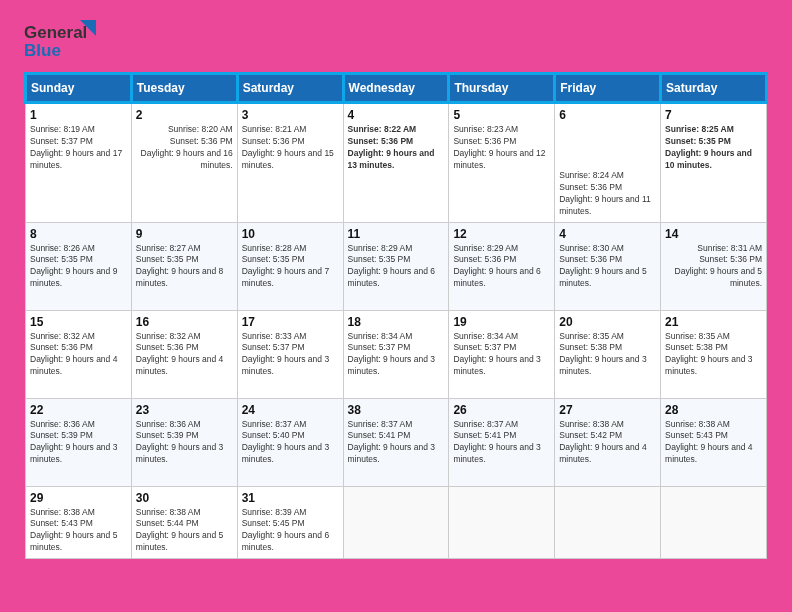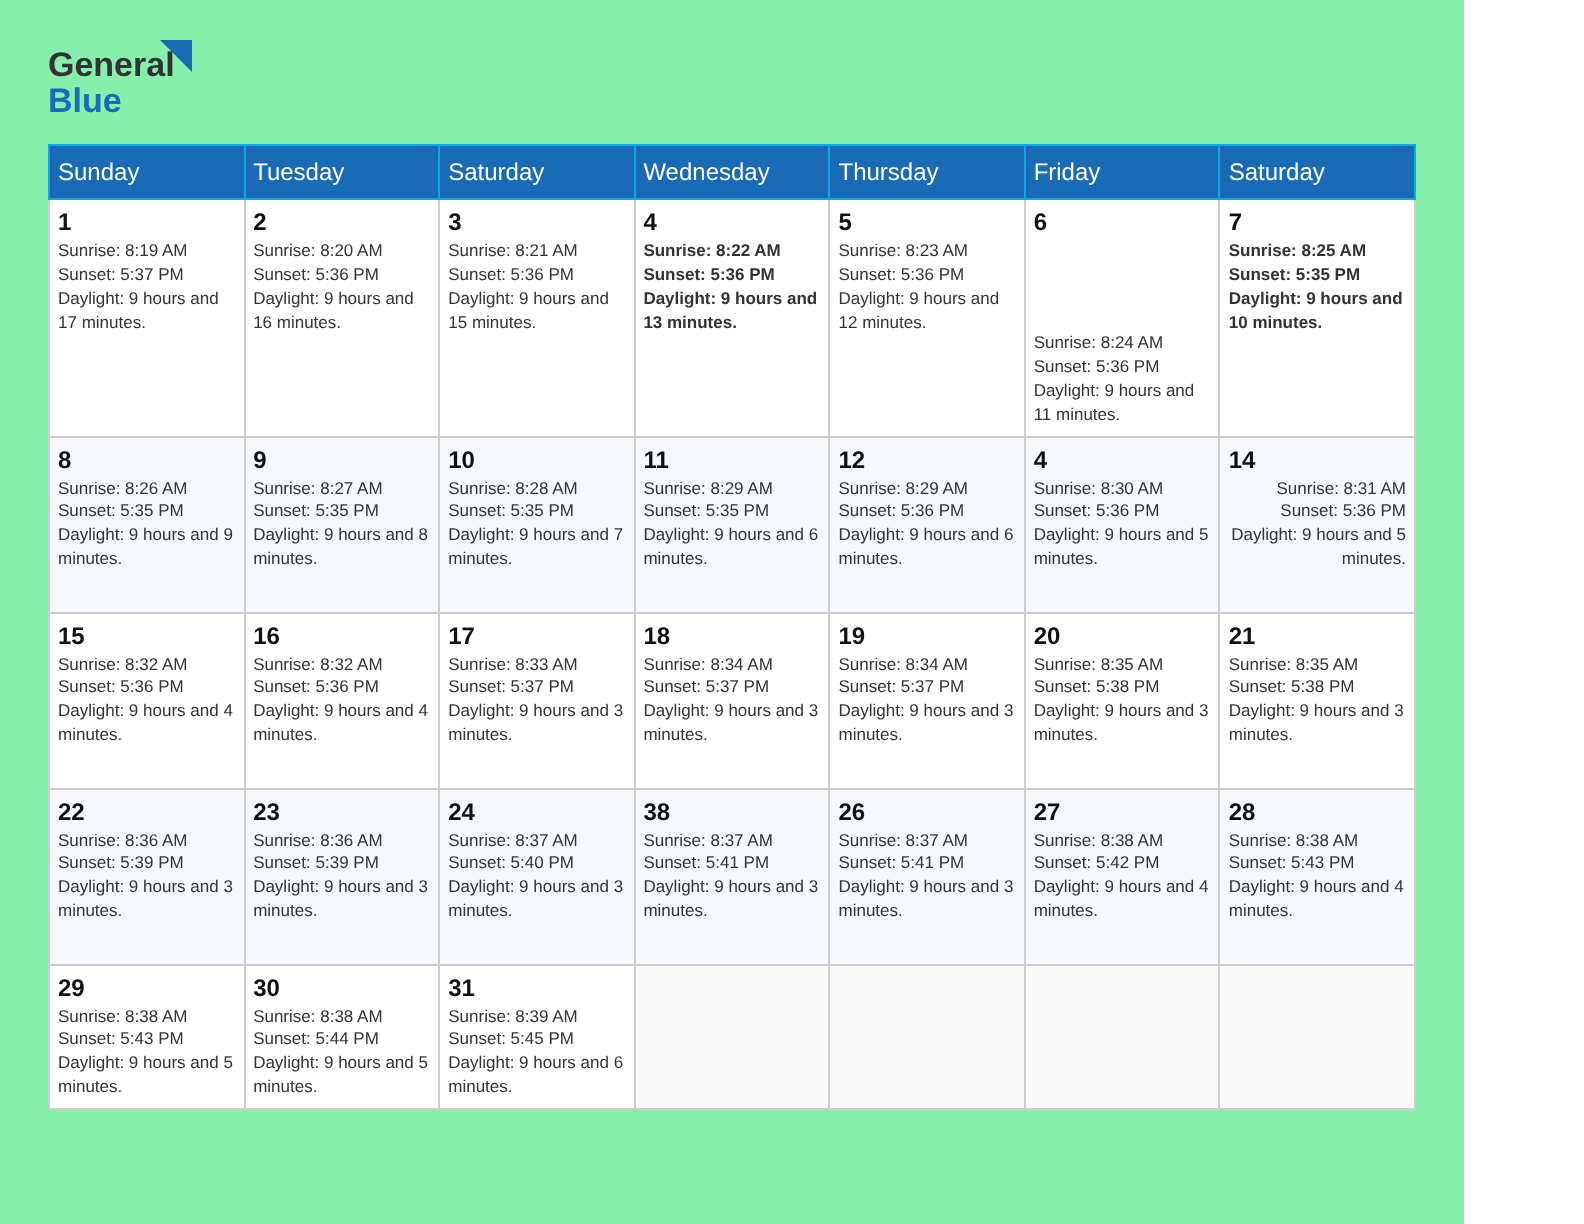--- a/index.html
+++ b/index.html
@@ -4,24 +4,24 @@
   <style>
     * { margin: 0; padding: 0; box-sizing: border-box; }
     body {
       font-family: Arial, sans-serif;
       background: #fff;
       width: 792px;
       height: 612px;
       overflow: hidden;
     }
     .page {
-      width: 732px;
+      width: 792px;
       height: 612px;
       padding: 20px 24px 16px 24px;
-      background: #86efac;
+      background: #ec4899;
     }
     .header {
       display: flex;
       justify-content: space-between;
       align-items: flex-start;
       margin-bottom: 12px;
     }
     .logo-wrapper {
       display: flex;
       align-items: center;
@@ -45,22 +45,22 @@
       width: 100%;
       border-collapse: collapse;
       font-size: 9.5px;
     }
     .calendar th {
       background: #1a6bb5;
       color: #fff;
       padding: 6px 4px;
       text-align: left;
       font-size: 12px;
-      font-weight: normal;
-      border: 1px solid #0ea5e9;
+      font-weight: bold;
+      border: 3px solid #0ea5e9;
     }
     .calendar td {
       border: 1px solid #ccc;
       vertical-align: top;
       padding: 4px 4px;
       width: calc(100% / 7);
       background: #fff;
       height: 88px;
     }
     .calendar tr:nth-child(even) td {
@@ -118,21 +118,21 @@
     <tbody id="calendar-body">
     <tr>
           <td>
             <span class="day-num">1</span>
             <div class="day-info" style="white-space: pre-line;">Sunrise: 8:19 AM
 Sunset: 5:37 PM
 Daylight: 9 hours and 17 minutes.</div>
           </td>
           <td>
             <span class="day-num">2</span>
-            <div class="day-info" style="white-space: pre-line;">Sunrise: 8:20 AM
+            <div class="day-info" style="white-space: pre-line; text-align: right;">Sunrise: 8:20 AM
 Sunset: 5:36 PM
 Daylight: 9 hours and 16 minutes.</div>
           </td>
           <td>
             <span class="day-num">3</span>
             <div class="day-info" style="white-space: pre-line;">Sunrise: 8:21 AM
 Sunset: 5:36 PM
 Daylight: 9 hours and 15 minutes.</div>
           </td>
           <td>

